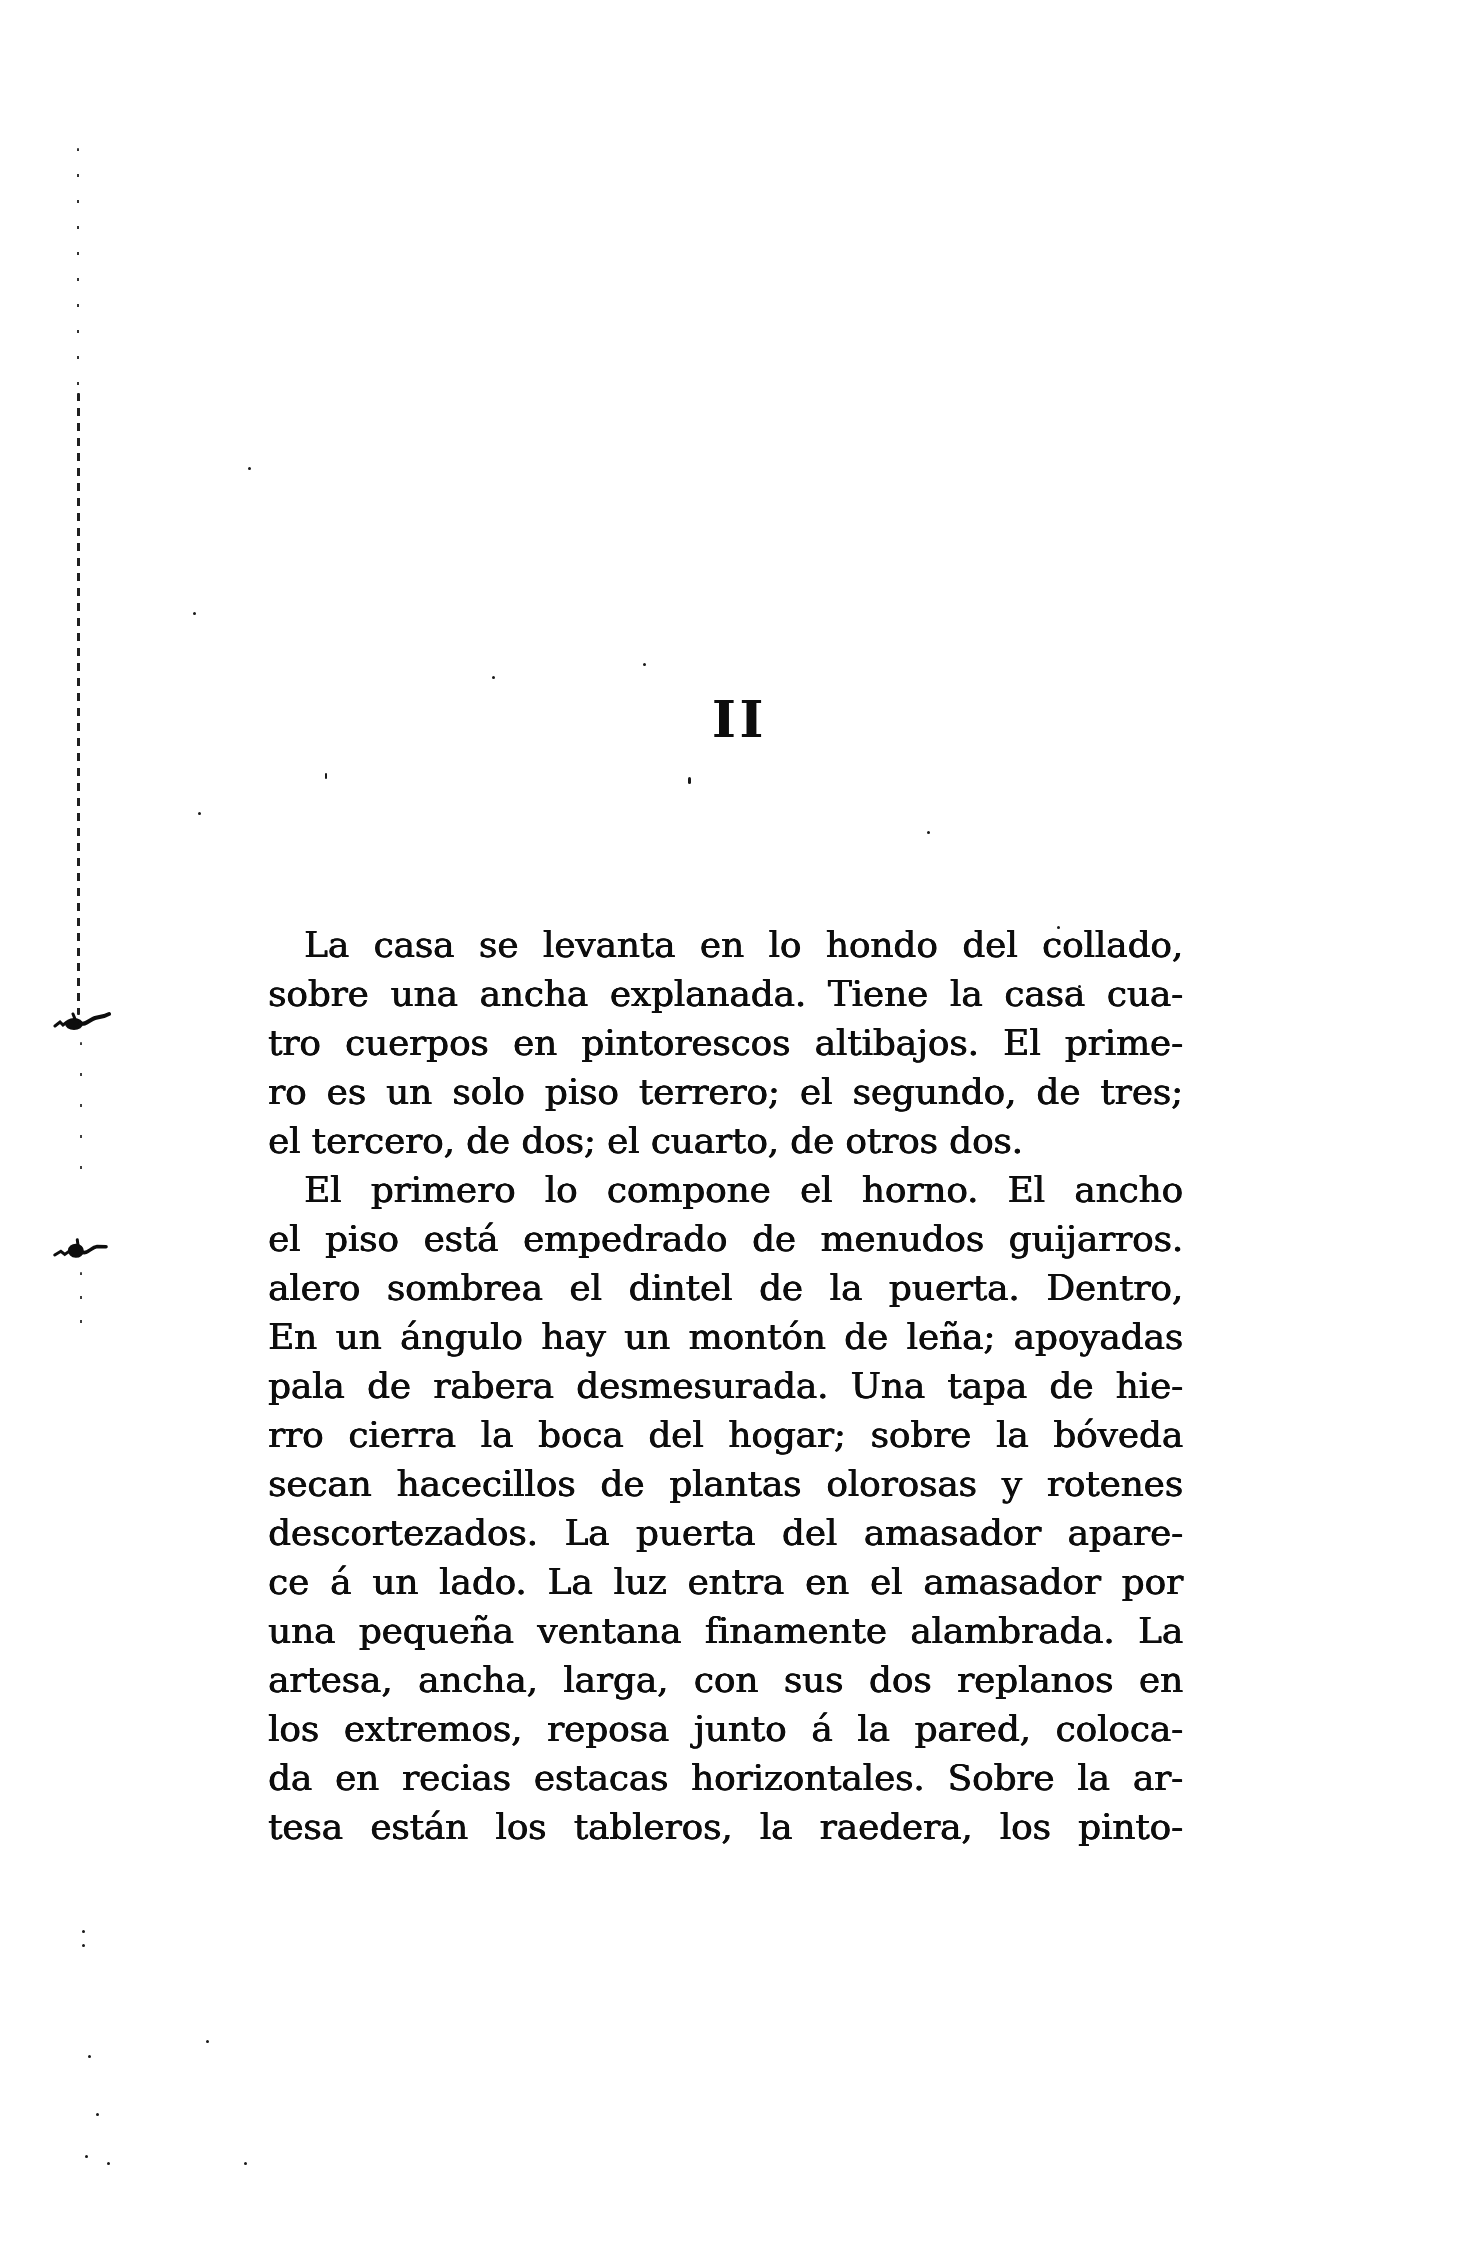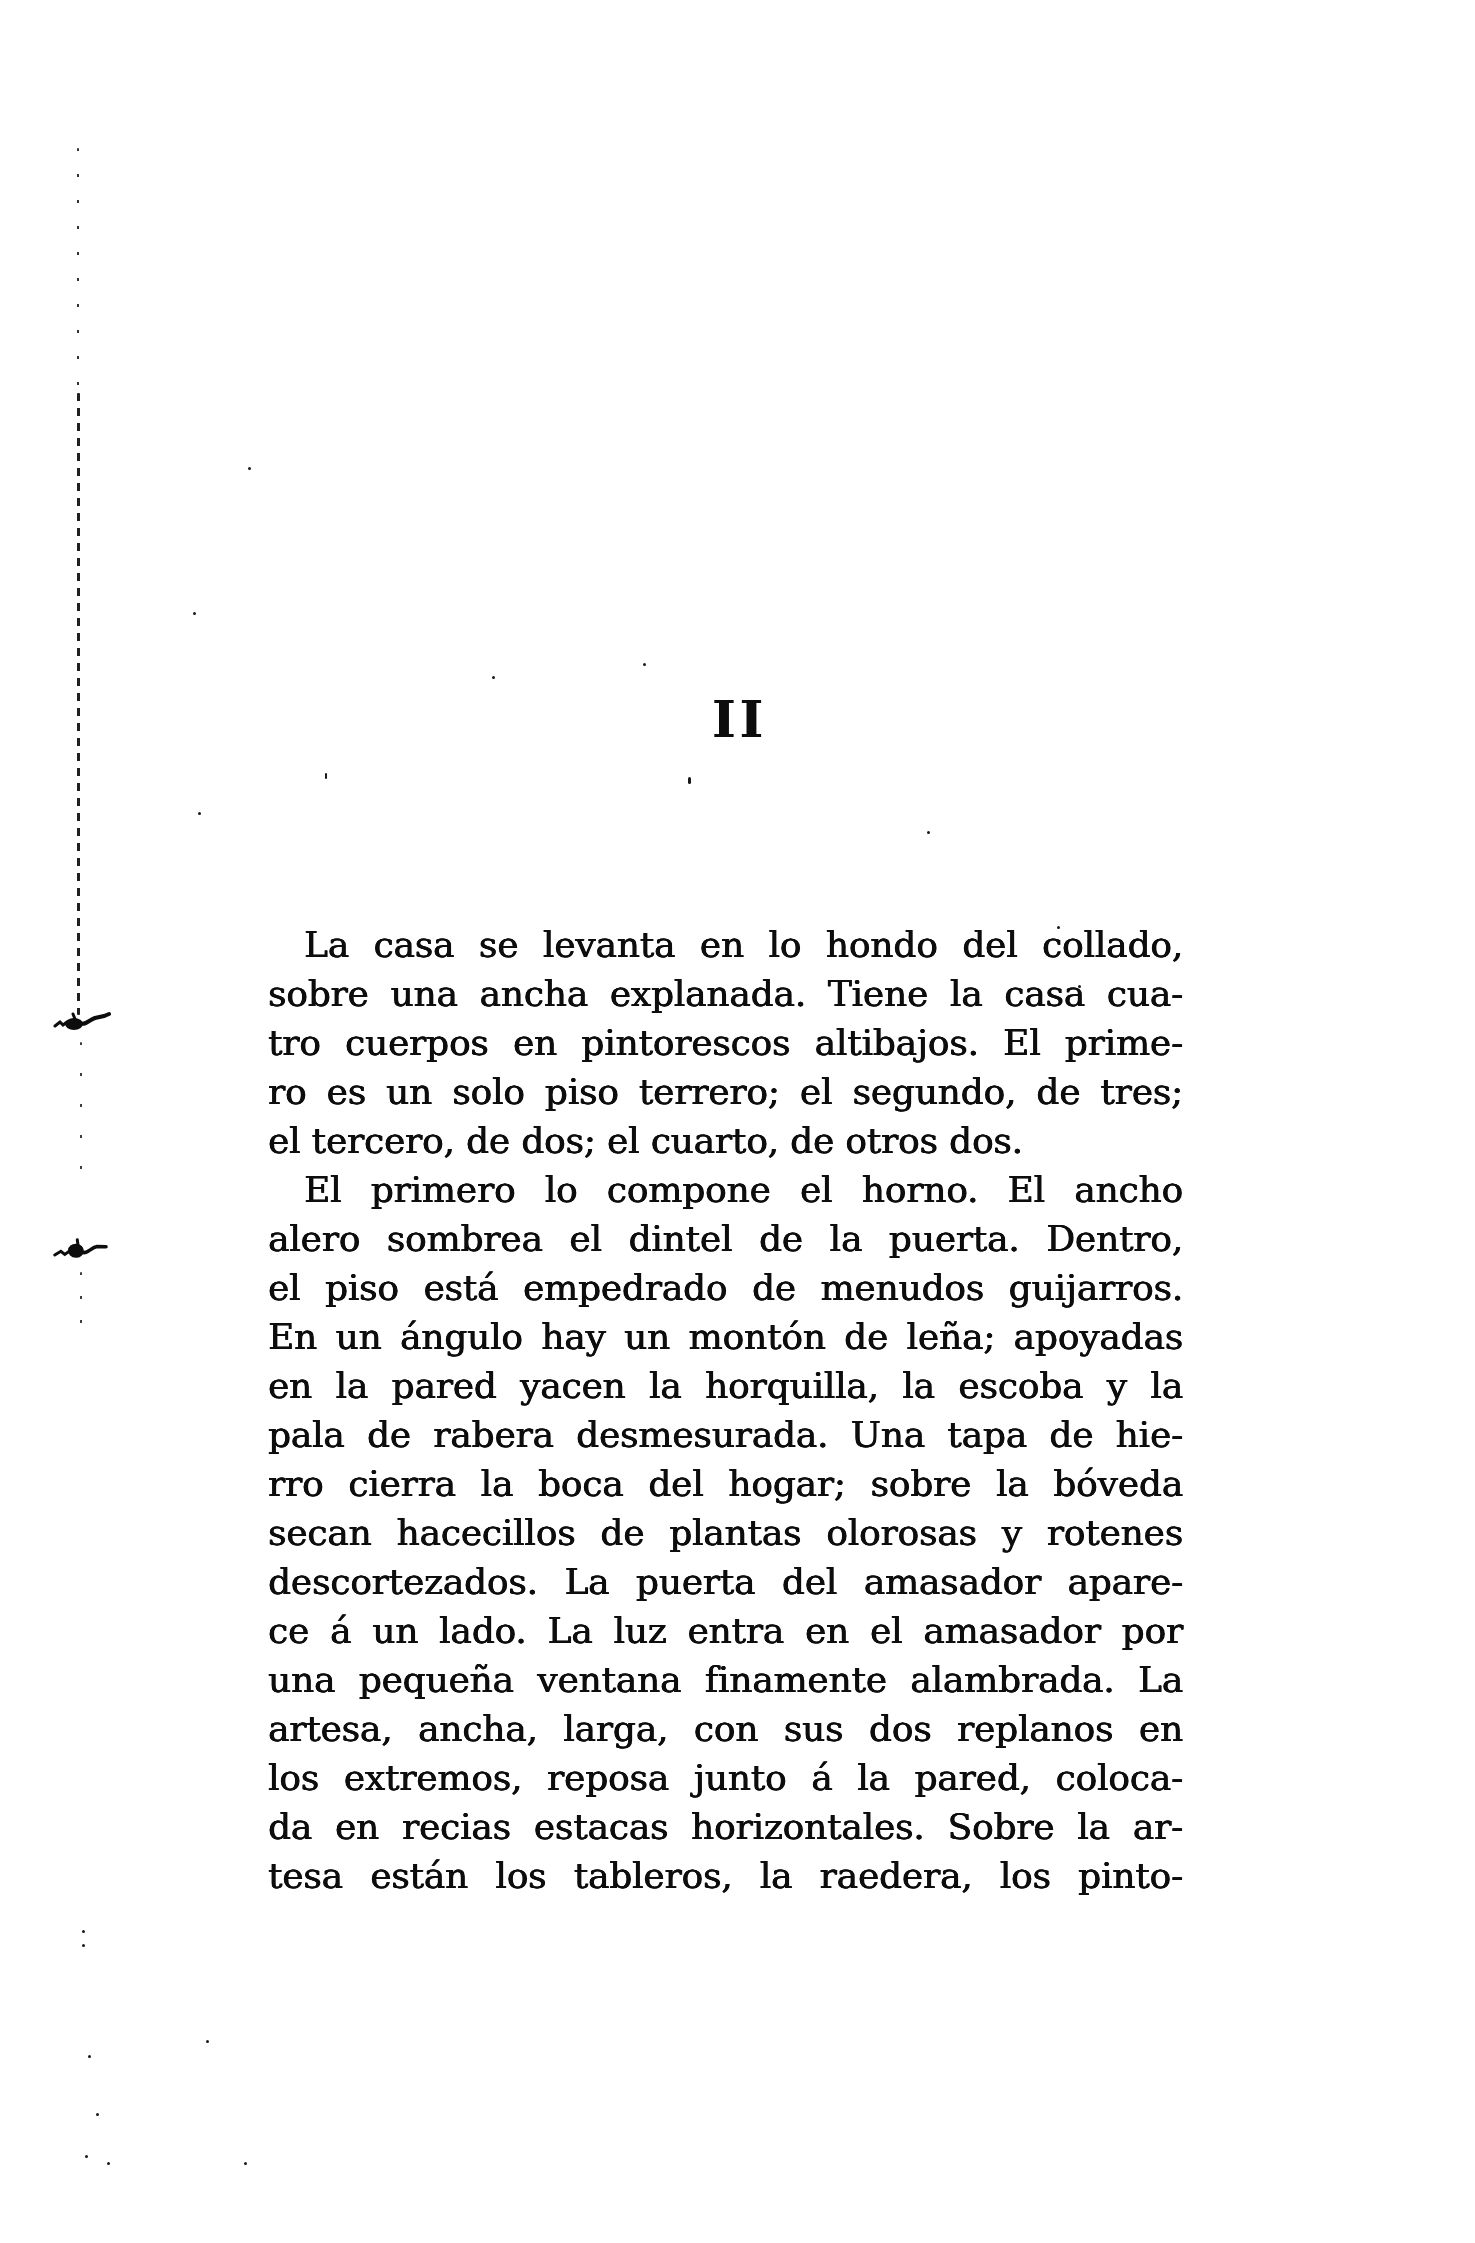--- a/index.html
+++ b/index.html
@@ -116,24 +116,23 @@
 
   <div class="chapter-heading">II</div>
 
   <div class="text-block">
       <div class="text-line indent">La casa se levanta en lo hondo del collado,</div>
       <div class="text-line">sobre una ancha explanada. Tiene la casa cua-</div>
       <div class="text-line">tro cuerpos en pintorescos altibajos. El prime-</div>
       <div class="text-line">ro es un solo piso terrero; el segundo, de tres;</div>
       <div class="text-line para-end">el tercero, de dos; el cuarto, de otros dos.</div>
       <div class="text-line indent">El primero lo compone el horno. El ancho</div>
+      <div class="text-line">el piso está empedrado de menudos guijarros.</div>
       <div class="text-line">alero sombrea el dintel de la puerta. Dentro,</div>
-      <div class="text-line">el piso está empedrado de menudos guijarros.</div>
       <div class="text-line">En un ángulo hay un montón de leña; apoyadas</div>
-      <div class="text-line">en la pared yacen la horquilla, la escoba y la</div>
       <div class="text-line">pala de rabera desmesurada. Una tapa de hie-</div>
       <div class="text-line">rro cierra la boca del hogar; sobre la bóveda</div>
       <div class="text-line">secan hacecillos de plantas olorosas y rotenes</div>
       <div class="text-line">descortezados. La puerta del amasador apare-</div>
       <div class="text-line">ce á un lado. La luz entra en el amasador por</div>
       <div class="text-line">una pequeña ventana finamente alambrada. La</div>
       <div class="text-line">artesa, ancha, larga, con sus dos replanos en</div>
       <div class="text-line">los extremos, reposa junto á la pared, coloca-</div>
       <div class="text-line">da en recias estacas horizontales. Sobre la ar-</div>
       <div class="text-line">tesa están los tableros, la raedera, los pinto-</div>

